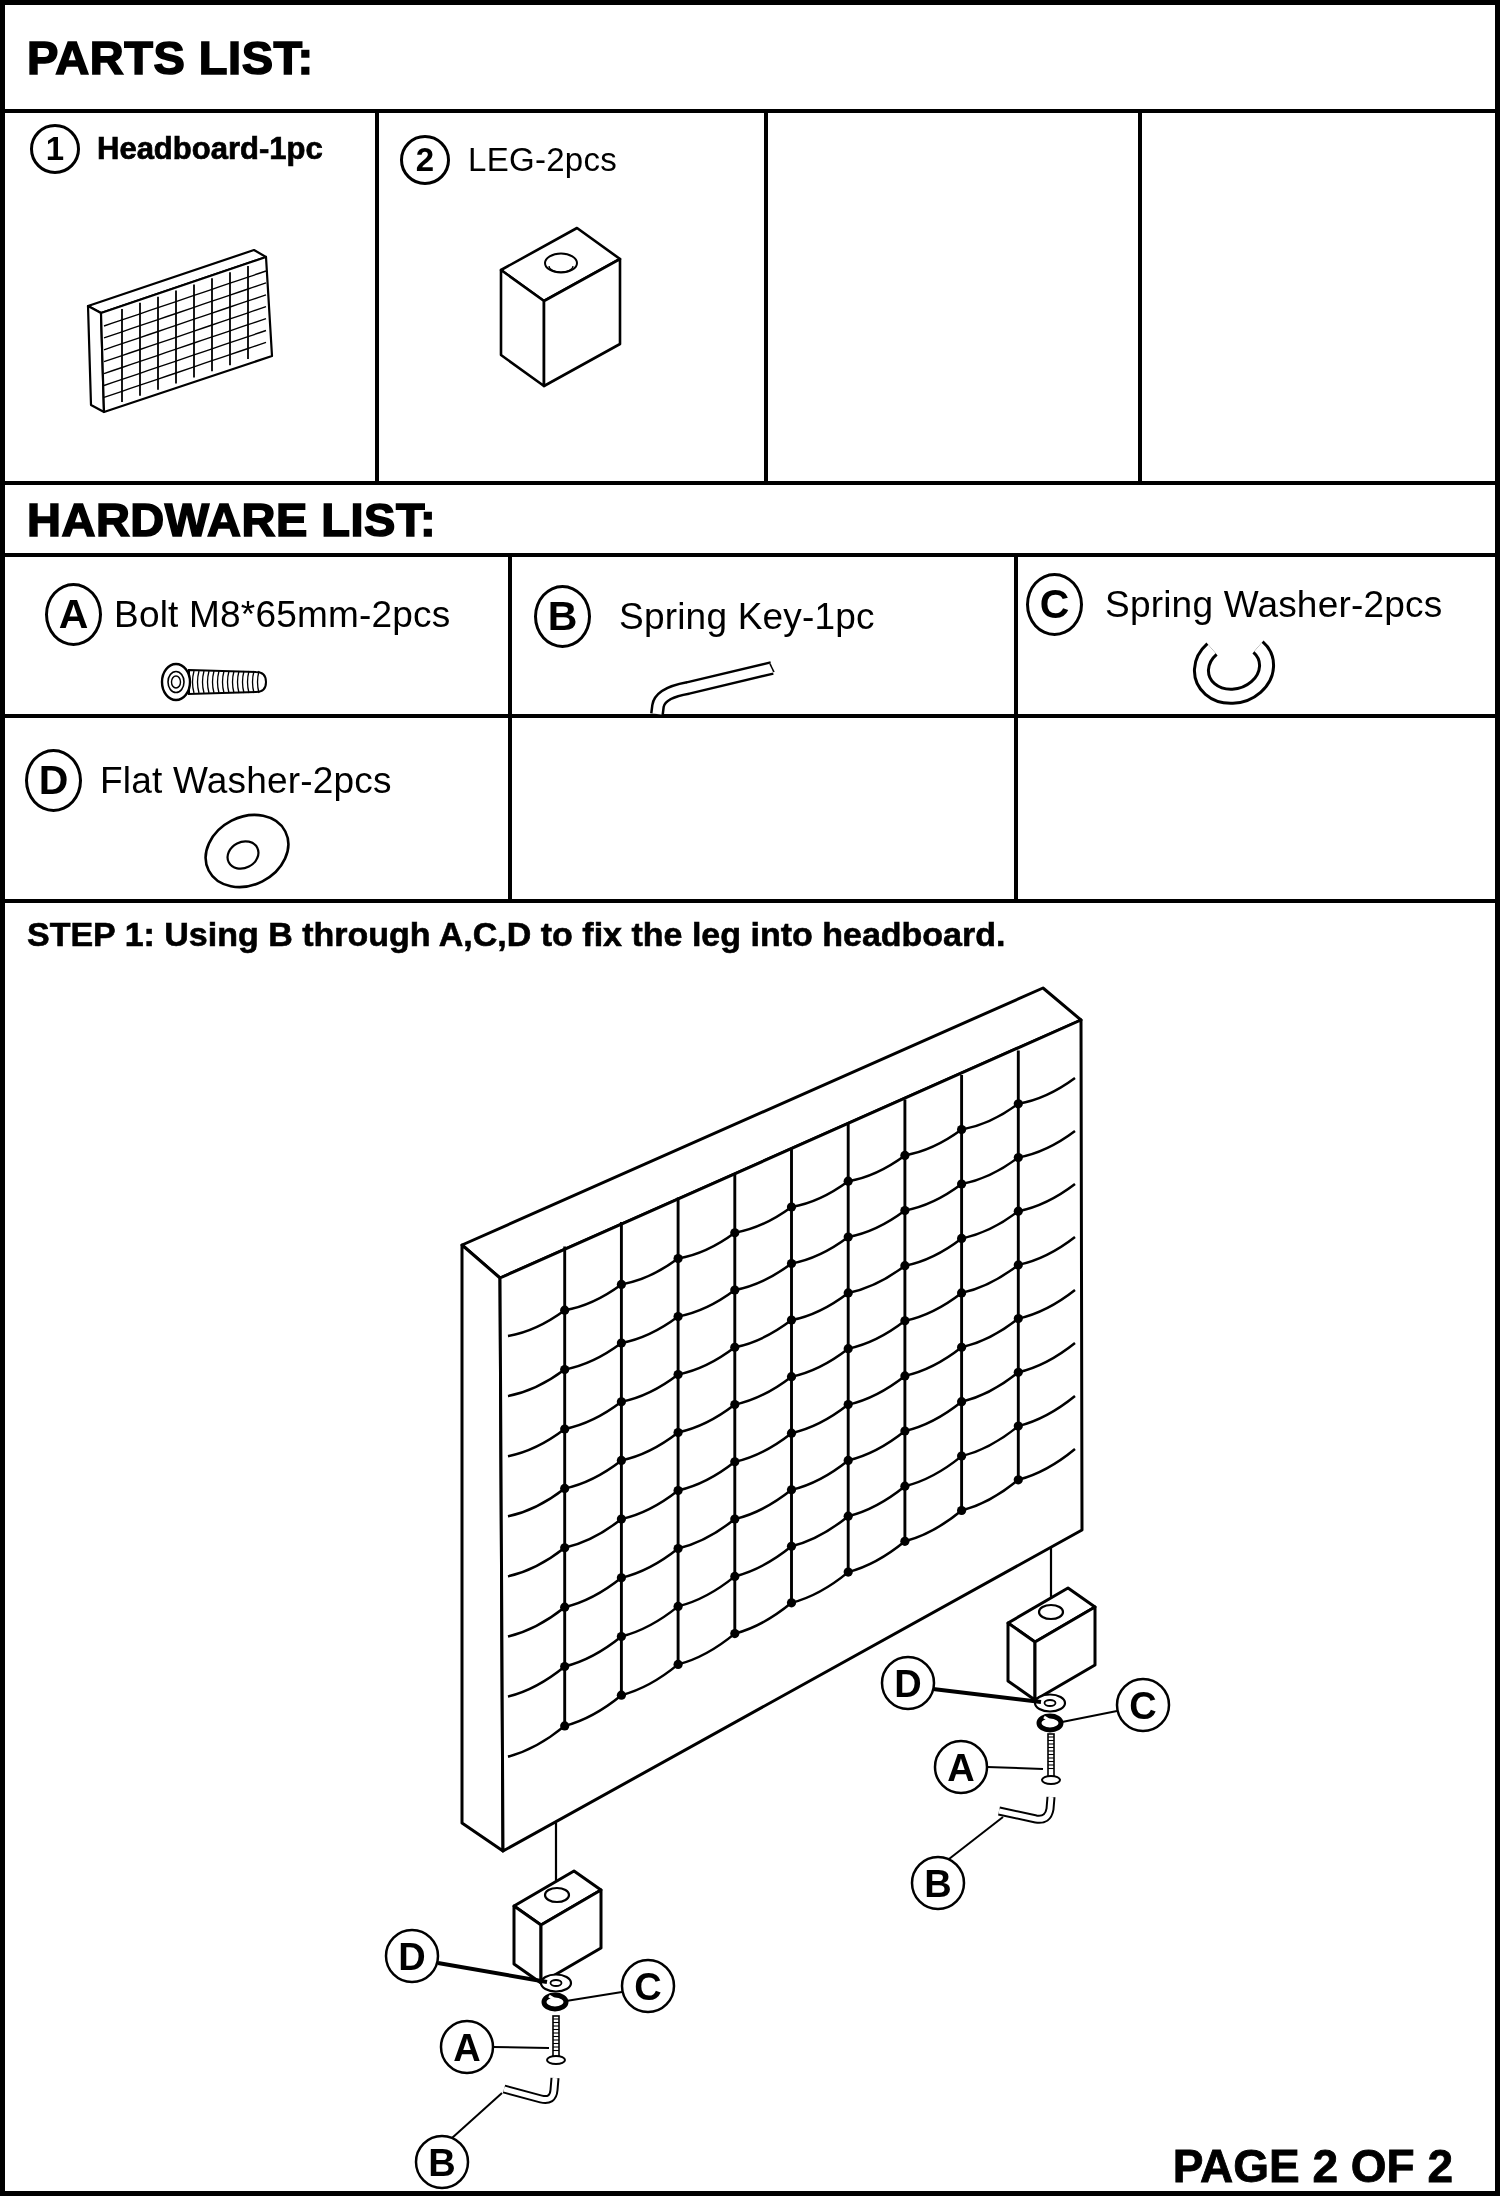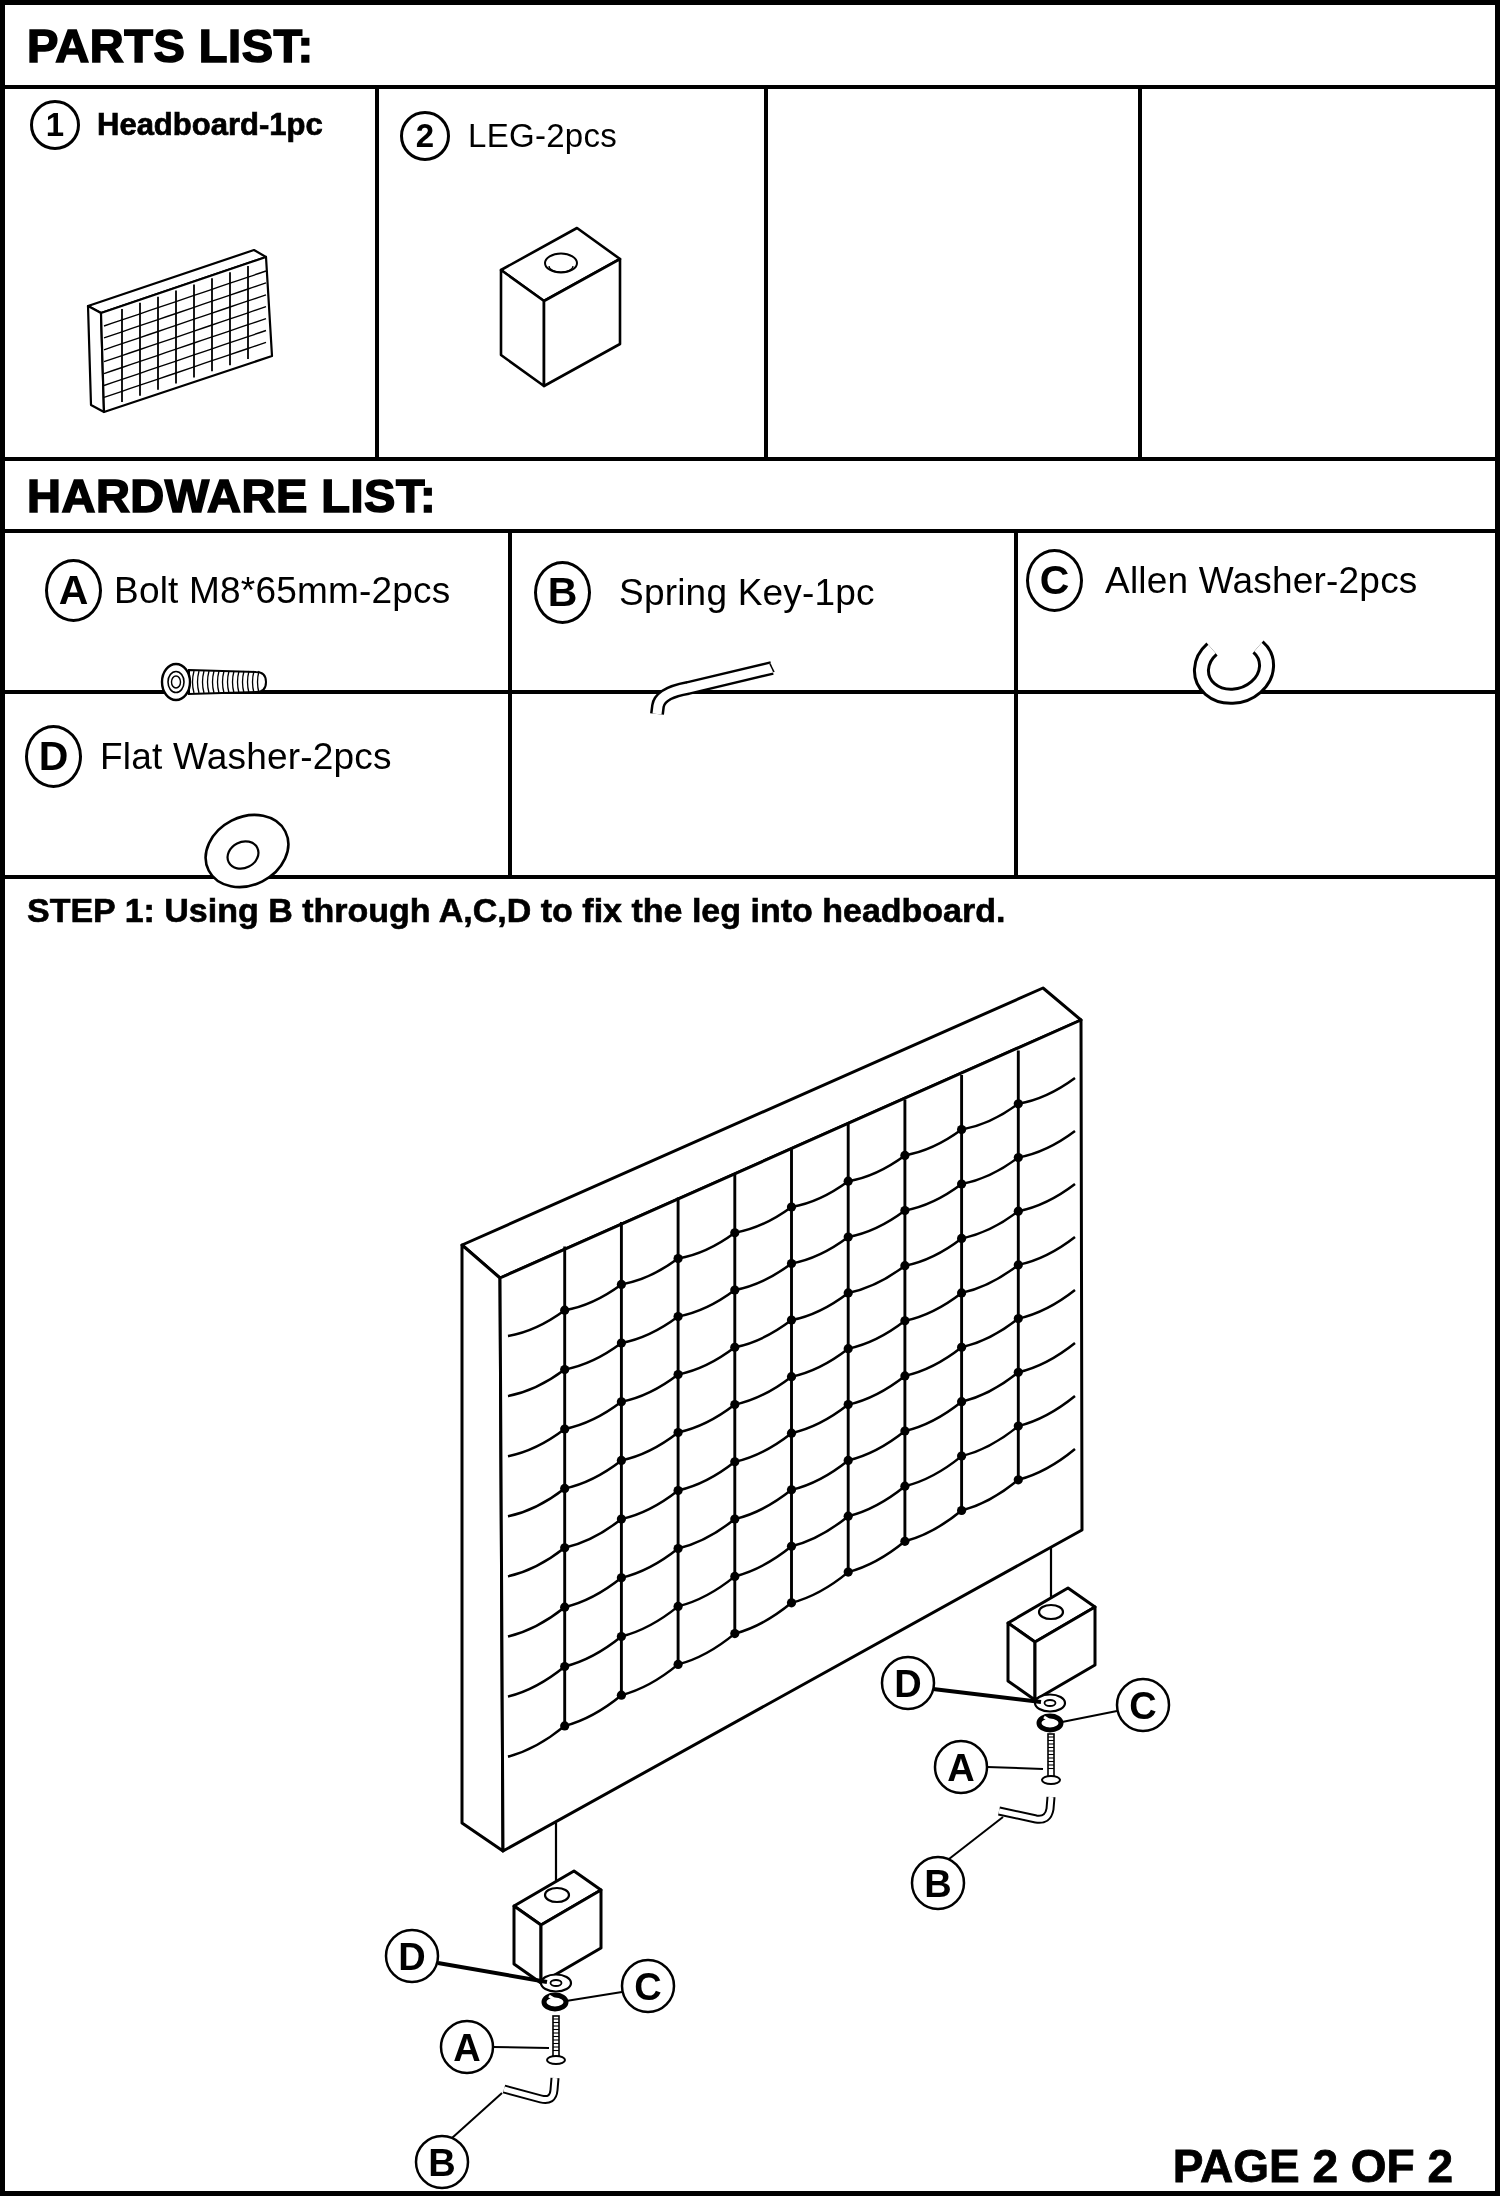--- a/index.html
+++ b/index.html
@@ -1,21 +1,21 @@
 <!DOCTYPE html>
 <html><head>
 <meta charset="utf-8">
 <style>
   * { margin:0; padding:0; box-sizing:border-box; }
   html,body { width:1500px; height:2196px; background:#fff; }
   body { font-family:"Liberation Sans", sans-serif; color:#000; position:relative; overflow:hidden; }
   .page { position:absolute; inset:0; border:5px solid #000; display:flex; flex-direction:column; background:#fff; }
 
   .title-band { display:flex; align-items:center; padding-left:22px; border-bottom:4px solid #000; }
-  .title-band.parts { height:84px; }
+  .title-band.parts { height:108px; }
   .title-band.hw { height:72px; }
   .big-title { font-size:47px; font-weight:bold; -webkit-text-stroke:1.6px #000; letter-spacing:0.5px; }
 
   .parts-grid { height:372px; display:grid; grid-template-columns:374px 389px 374px 1fr; border-bottom:4px solid #000; }
   .parts-grid .cell { border-right:4px solid #000; }
   .parts-grid .cell.last { border-right:none; }
 
   .hw-grid { display:grid; grid-template-columns:507px 506px 1fr; grid-template-rows:161px 181px; border-bottom:4px solid #000; }
   .hw-grid .cell { border-right:4px solid #000; border-bottom:4px solid #000; }
   .hw-grid .cell.colend { border-right:none; }
@@ -79,21 +79,21 @@
     </div>
     <div class="cell" style="padding:28px 0 0 22px">
       <div class="item-head" style="gap:28px">
         <span class="letter-circle">B</span>
         <span class="hw-label">Spring Key-1pc</span>
       </div>
     </div>
     <div class="cell colend" style="padding:16px 0 0 8px">
       <div class="item-head" style="gap:22px">
         <span class="letter-circle">C</span>
-        <span class="hw-label">Allen Washer-2pcs</span>
+        <span class="hw-label">Spring Washer-2pcs</span>
       </div>
     </div>
     <div class="cell rowend" style="padding:31px 0 0 20px">
       <div class="item-head" style="gap:18px">
         <span class="letter-circle">D</span>
         <span class="hw-label">Flat Washer-2pcs</span>
       </div>
     </div>
     <div class="cell rowend"></div>
     <div class="cell rowend colend"></div>

